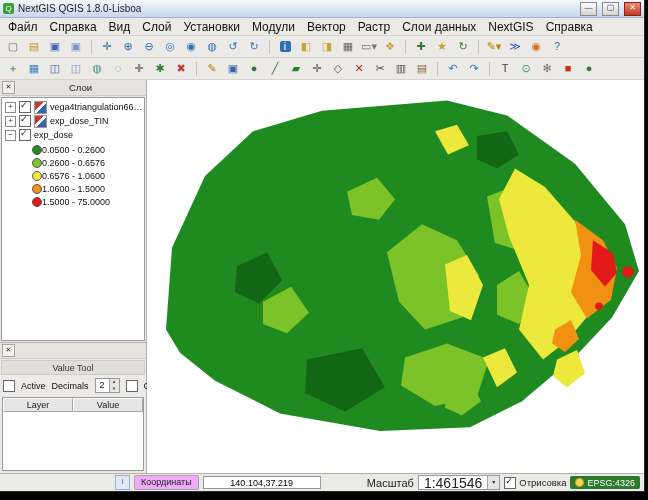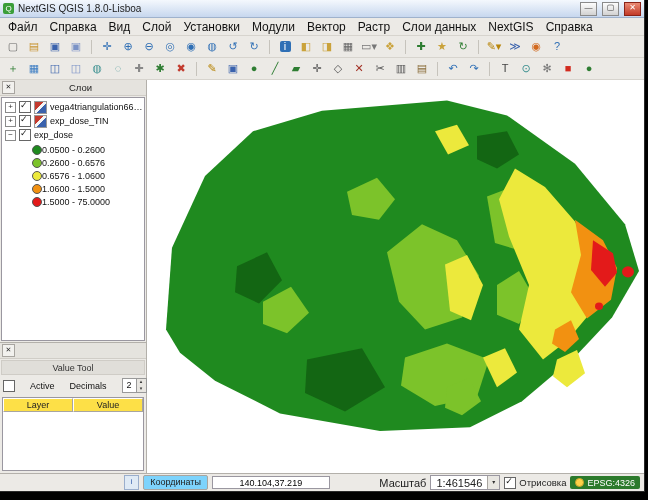--- a/index.html
+++ b/index.html
@@ -50,47 +50,47 @@
              background:linear-gradient(135deg,#c43a2e 0 40%,#f5f5f5 40% 55%,#3a62ad 55% 100%)}
   .tree-label{font-size:9px;color:#111;white-space:nowrap;overflow:hidden;text-overflow:ellipsis}
   .legend-rows{padding-left:30px}
   .legend-row{display:flex;align-items:flex-end;height:13px}
   .legend-marker{width:8px;height:8px;flex:none;border-radius:50%;border:1px solid #555}
   .legend-label{font-size:9px;color:#111;white-space:nowrap}
   
   .valuetool-panel{flex:1;display:flex;flex-direction:column;min-height:0}
   .vt-sub{height:13px;flex:none;margin:1px 1px 0 1px;background:#e0ded9;border:1px solid #cfccc6;
           display:flex;align-items:center;justify-content:center;font-size:9px;color:#333}
-  .vt-controls{flex:none;display:flex;align-items:center;gap:15px;padding:3px 3px 2px 3px;font-size:9px;color:#111}
+  .vt-controls{flex:none;display:flex;align-items:center;gap:6px;padding:3px 3px 2px 3px;font-size:9px;color:#111}
   .spin{display:flex;align-items:stretch;border:1px solid #999;background:#fff;height:13px}
   .spin-val{width:13px;text-align:center;font-size:9px;line-height:12px}
   .spin-btns{display:flex;flex-direction:column;width:9px;border-left:1px solid #999}
   .spin-btn{flex:1;font-size:5px;line-height:5px;text-align:center;background:#e8e6e1;color:#333}
   .vt-table{flex:1;margin:2px;border:1px solid #9a97a0;background:#fff;display:flex;flex-direction:column;min-height:0}
   .vt-thead{display:flex;height:14px;flex:none}
-  .vt-th{flex:1;background:#fde047;border:1px solid #fff;border-right-color:#a8a5a0;
+  .vt-th{flex:1;background:#e5e5e5;border:1px solid #fff;border-right-color:#a8a5a0;
          border-bottom-color:#a8a5a0;font-size:9px;color:#222;display:flex;align-items:center;justify-content:center}
   .vt-body{flex:1;background:#fff}
   
   .map{flex:1;position:relative;background:#fff;overflow:hidden}
   .map svg{position:absolute;inset:0;width:100%;height:100%}
   
   .statusbar{height:17px;flex:none;display:flex;align-items:center;background:#eceae6;
              border-top:1px solid #b3b0aa;padding:0 4px;gap:4px;font-size:9.5px;color:#222}
   .sb-spacer1{flex:1.4}
   .sb-spacer2{flex:0.5}
   .sb-toolicon{width:13px;height:13px;flex:none;background:#dfeaf5;border:1px solid #9aaecc;
                font-size:8px;line-height:12px;text-align:center;color:#3a62ad}
-  .sb-btn{flex:none;border:1px solid #a8a5a0;background:#7dd3fc;padding:0 6px;height:13px;
+  .sb-btn{flex:none;border:1px solid #a8a5a0;background:#f0abfc;padding:0 6px;height:13px;
           line-height:12px;font-size:9px;border-radius:2px;color:#222}
   .sb-field{width:118px;height:13px;flex:none;border:1px solid #9a97a0;background:#fff;font-size:9px;
             padding:0 3px;font-family:inherit;box-sizing:border-box;text-align:center}
   .sb-label{flex:none;font-size:11px}
   .sb-combo{display:flex;align-items:center;border:1px solid #9a97a0;background:#fff;height:13px;flex:none}
-  .sb-combo-val{padding:0 5px;font-size:11px}
+  .sb-combo-val{padding:0 5px;font-size:14px}
   .sb-combo-btn{width:11px;height:100%;background:#e8e6e1;border-left:1px solid #a8a5a0;
                 font-size:6px;text-align:center;line-height:12px;color:#333}
   .sb-cbwrap{display:flex;align-items:center;gap:3px;flex:none}
   .sb-cb{width:10px;height:10px;border:1px solid #666;background:#fff;position:relative}
   .sb-cb .tick{position:absolute;left:0;top:-2px;font-size:9px;color:#1a1a1a}
   .crs-badge{display:flex;align-items:center;gap:3px;background:#2c7a2c;color:#fff;border-radius:2px;
              padding:0 5px;height:13px;font-size:9px;flex:none}
   .crs-icon{width:7px;height:7px;border-radius:50%;background:#ffd24a;border:1px solid #caa52a;flex:none}
 </style>
 </head>

